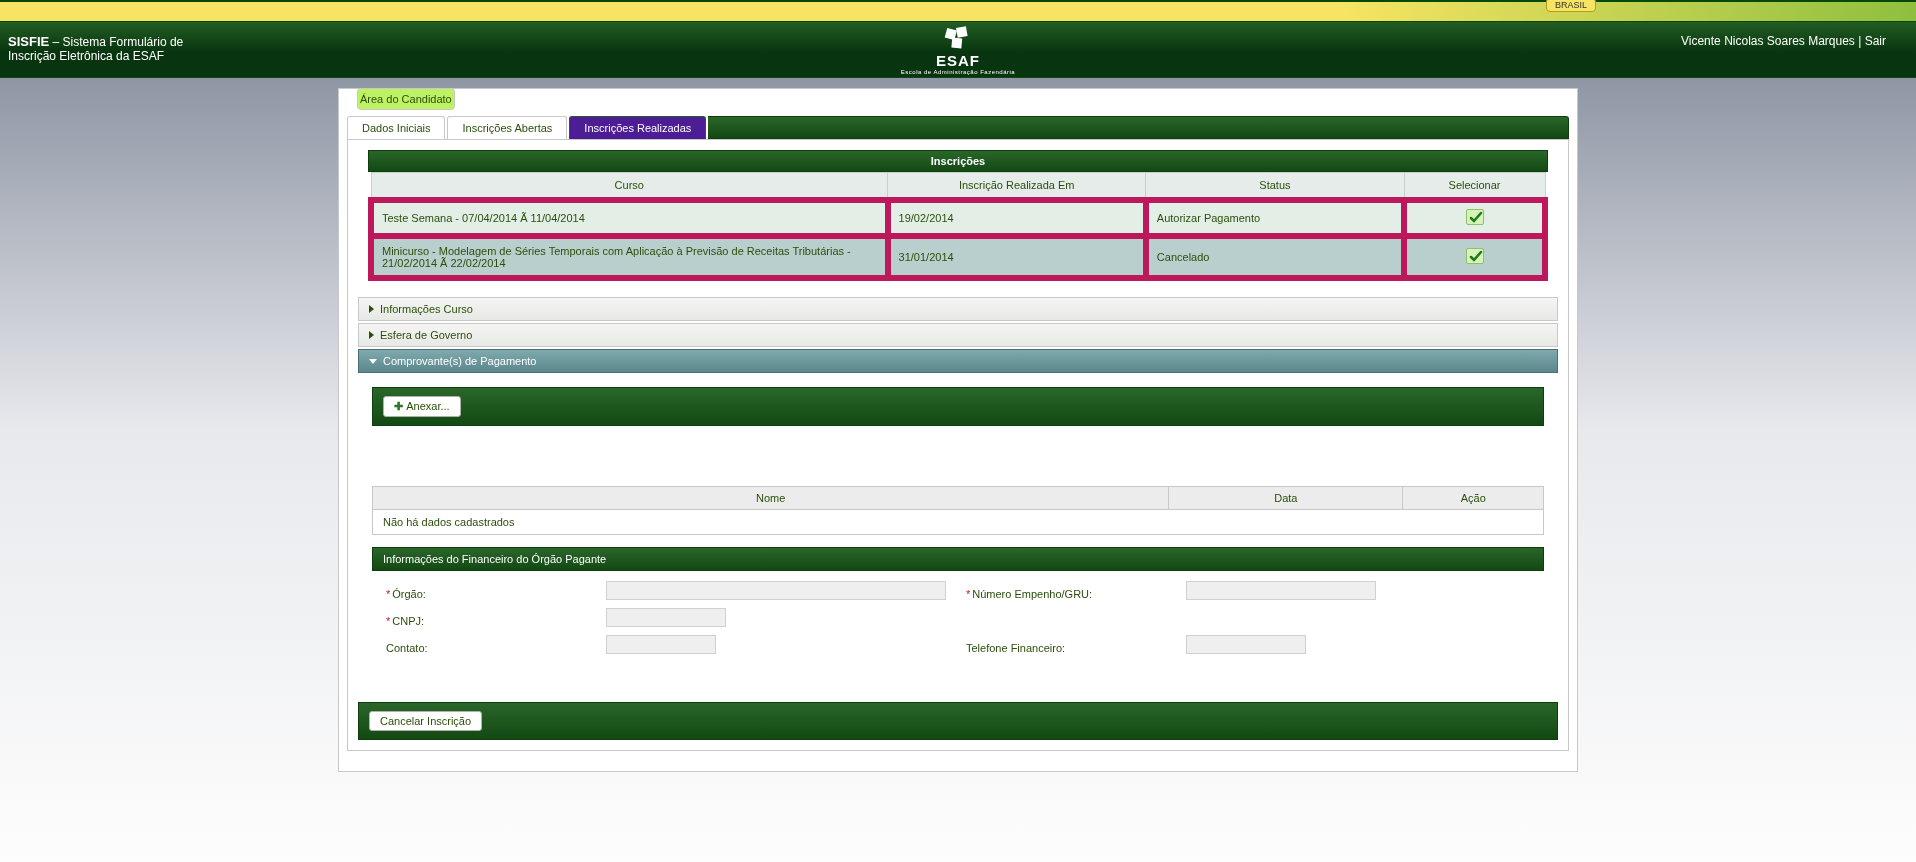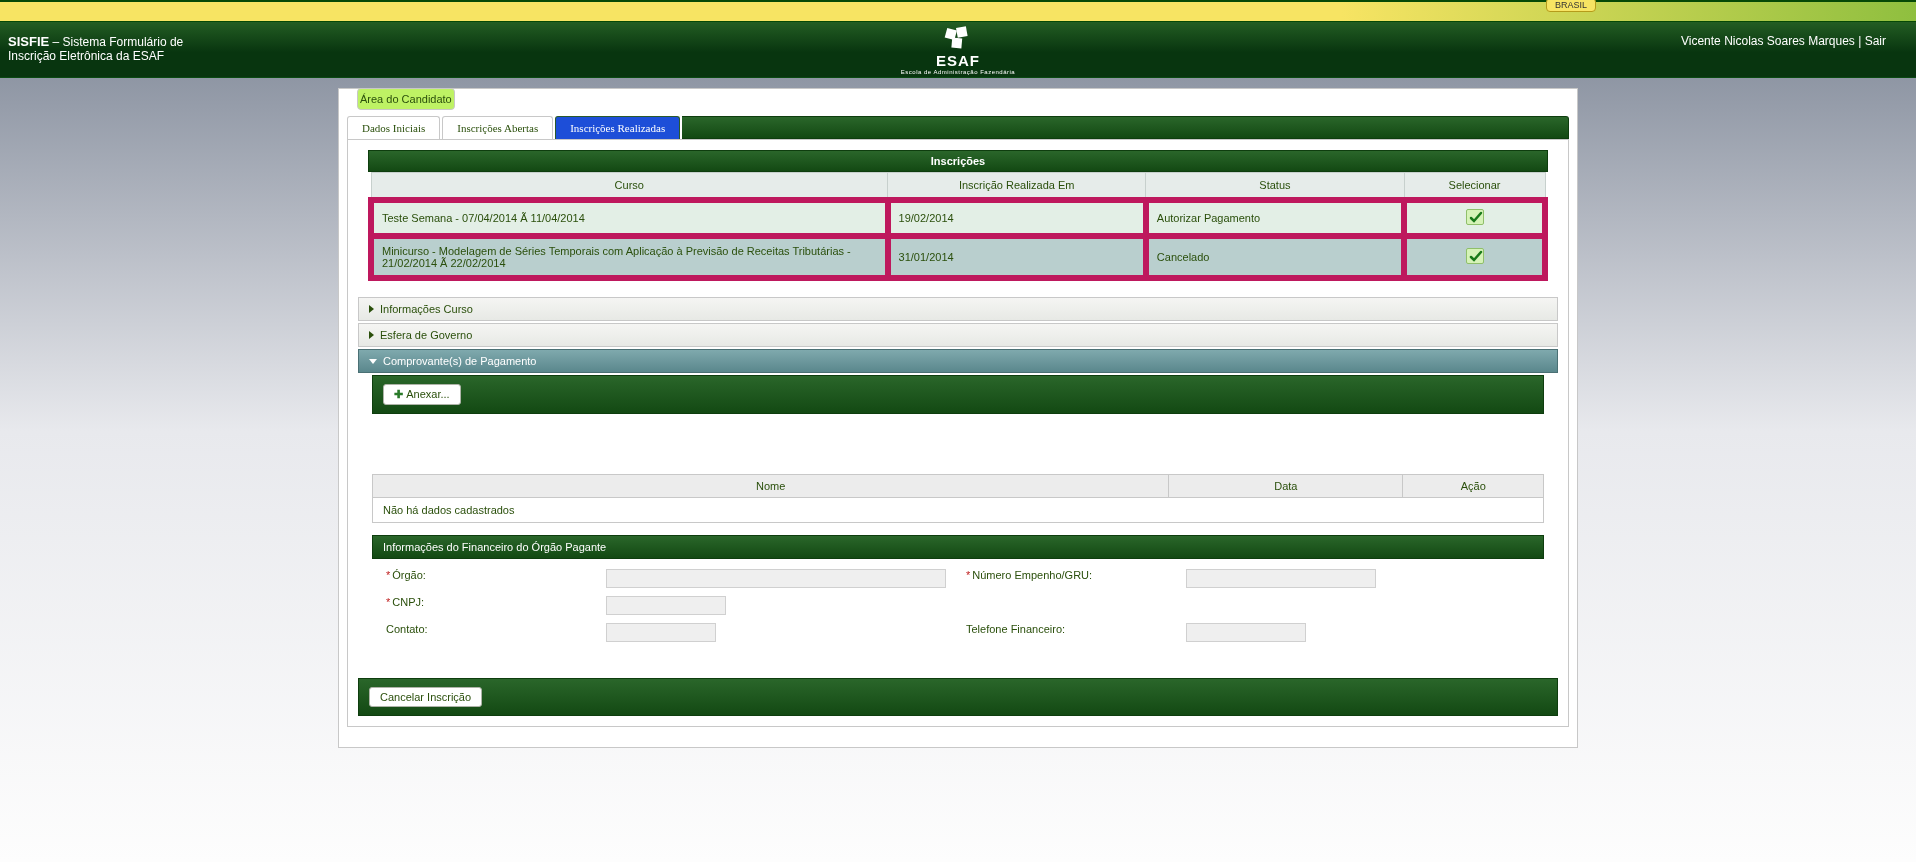--- a/index.html
+++ b/index.html
@@ -11,23 +11,23 @@
 .header-left .t1{font-weight:bold;font-size:13px;}
 .header-left .t2{font-size:12px;}
 .logo{position:absolute;left:50%;top:4px;transform:translateX(-50%);text-align:center;}
 .logo svg{display:block;margin:0 auto;}
 .logo .cap{font-weight:bold;font-size:15px;letter-spacing:1px;}
 .logo .sub{font-size:6px;letter-spacing:.5px;}
 .header-right{position:absolute;right:30px;top:12px;font-size:12px;}
 .header-right a{color:#fff;text-decoration:none;}
 .page{width:1240px;margin:10px auto 0;background:#fff;border:1px solid #c8c8c8;padding:4px 8px 20px;}
 .fieldset-label{display:inline-block;background:#bef264;border:1px solid #c8c8c8;border-radius:4px;padding:4px 2px;font-size:11px;color:#2a4f0b;margin:-14px 0 6px 10px;position:relative;}
-.tab-row{display:flex;border-bottom:0;font-family:Liberation Serif, serif;}
+.tab-row{display:flex;border-bottom:0;}
 .tab{border:1px solid #c8c8c8;border-bottom:none;padding:5px 14px;background:#fff;color:#2a4f0b;font-size:11px;border-radius:3px 3px 0 0;margin-right:2px;cursor:pointer;}
-.tab.active{background:#1d4ed8;color:#fff;border-color:#2a5a2a;}
+.tab.active{background:#4c1d95;color:#fff;border-color:#2a5a2a;}
 .tabstrip-fill{flex:1;background:linear-gradient(#2a662a,#134913);border:1px solid #0e3d0e;border-left:none;border-radius:0 3px 0 0;}
 .panel{border:1px solid #c8c8c8;padding:10px;}
 .section-head{background:linear-gradient(#2a662a,#134913);color:#fff;text-align:center;font-weight:bold;padding:4px 0;font-size:11px;border:1px solid #0e3d0e;}
 table.grid{width:100%;border-collapse:collapse;}
 table.grid th{background:#e6ecea;color:#2a4f0b;font-weight:normal;text-align:center;padding:6px;border:1px solid #c7d0cd;font-size:11px;}
 table.grid td{padding:6px 8px;border:6px solid #be185d;font-size:11px;color:#2a4f0b;}
 tr.row-a td{background:#e3efe6;}
 tr.row-b td{background:#b9cfce;}
 .check{display:inline-block;width:18px;height:16px;background:#d6f3b8;border:1px solid #8fbf6a;border-radius:2px;position:relative;}
 .check svg{position:absolute;left:1px;top:0;}
@@ -37,21 +37,21 @@
 .tri{display:inline-block;width:0;height:0;margin-right:6px;border-top:4px solid transparent;border-bottom:4px solid transparent;border-left:5px solid #2a4f0b;}
 .acc-head.open .tri{border-left:4px solid transparent;border-right:4px solid transparent;border-top:5px solid #fff;border-bottom:none;}
 .greenbar{background:linear-gradient(#2a662a,#134913);padding:8px 10px;border:1px solid #0e3d0e;margin-top:2px;}
 .btn{background:#fff;border:1px solid #aeb3a8;border-radius:3px;padding:3px 10px;font-size:11px;color:#2a4f0b;cursor:pointer;}
 .btn .plus{color:#2a7a2a;font-weight:bold;margin-right:3px;}
 .inner-wrap{padding:0 2px;}
 .formbox{margin-top:12px;}
 .form-head{background:linear-gradient(#2a662a,#134913);color:#fff;padding:5px 10px;font-size:11px;border:1px solid #0e3d0e;}
 .form-body{padding:10px 14px 4px;}
 .frow{display:flex;margin-bottom:8px;}
-.fcol{display:flex;align-items:flex-start;}
+.fcol{display:flex;align-items:flex-end;}
 .fcol.l{width:580px;}
 .fcol.r{width:560px;}
 .flabel{width:220px;font-size:11px;color:#2a4f0b;}
 .req{color:#c02020;margin-right:2px;}
 .finput{background:#efefef;border:1px solid #d0d0d0;height:19px;padding:2px 4px;font-size:11px;}
 .foot{background:linear-gradient(#2a662a,#134913);border:1px solid #0e3d0e;padding:8px 10px;margin-top:24px;}
 .grid2{width:100%;border-collapse:collapse;margin-top:60px;}
 .grid2 th{background:#ececec;border:1px solid #c8c8c8;padding:5px;font-weight:normal;font-size:11px;color:#2a4f0b;text-align:center;}
 .grid2 td{border:1px solid #c8c8c8;padding:6px 10px;font-size:11px;color:#2a4f0b;background:#fff;}
 </style>
@@ -134,21 +134,21 @@
         </div>
       <div class="acc-head">
           <span class="tri"></span>
           <span>Esfera de Governo</span>
         </div>
       <div class="acc-head open">
           <span class="tri"></span>
           <span>Comprovante(s) de Pagamento</span>
         </div>
 
-      <div class="inner-wrap" style="padding:0 14px;">
+      <div class="inner-wrap" style="padding:12px 14px;">
         <div class="greenbar">
           <button class="btn"><span class="plus">✚</span><span>Anexar...</span></button>
         </div>
 
         <table class="grid2">
           <thead>
               <tr>
             <th style="width:68%">Nome</th>
             <th style="width:20%">Data</th>
             <th style="width:12%">Ação</th>

